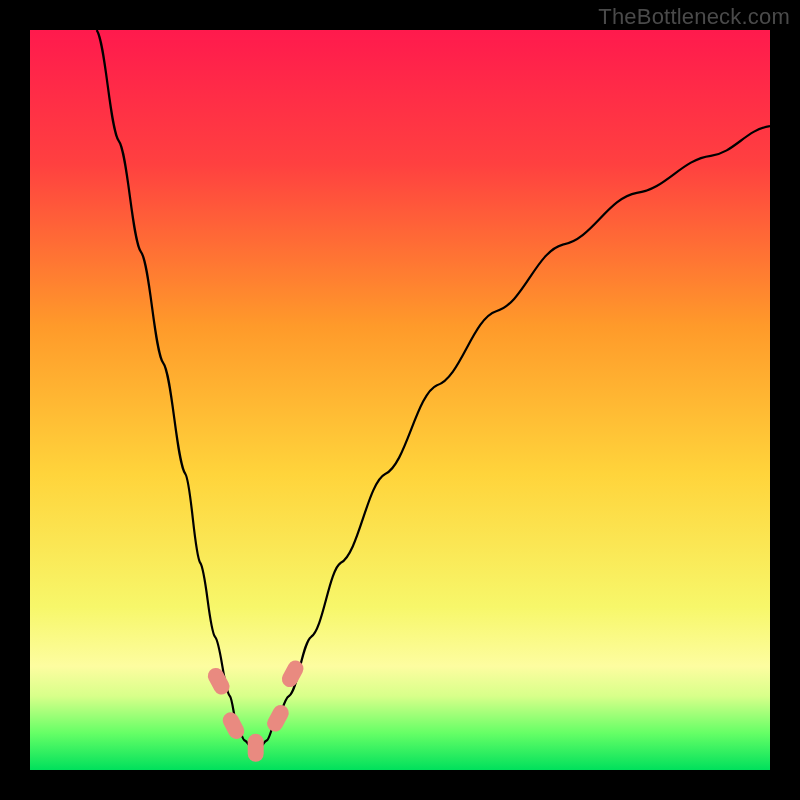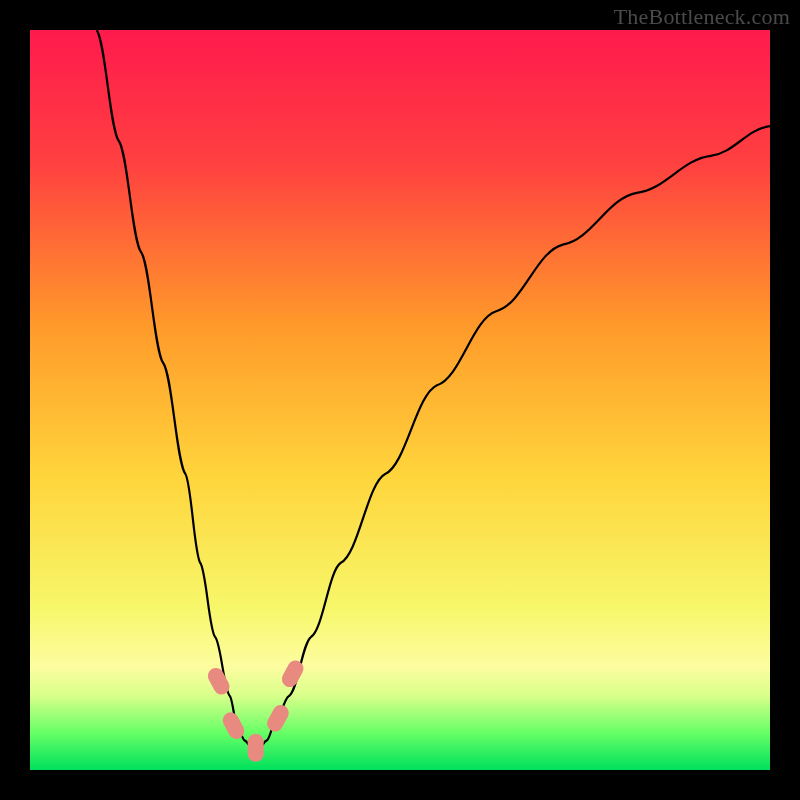--- a/index.html
+++ b/index.html
@@ -22,21 +22,21 @@
     position: absolute;
     left: 0;
     top: 0;
     width: 740px;
     height: 740px;
   }
   .watermark {
     position: absolute;
     top: 4px;
     right: 10px;
-    font-family: Liberation Serif, serif;
+    font-family: Liberation Sans, sans-serif;
     font-size: 22px;
     color: #4a4a4a;
     letter-spacing: 0.2px;
     user-select: none;
     text-align: right;
   }
   svg.curve {
     position: absolute;
     left: 0;
     top: 0;

